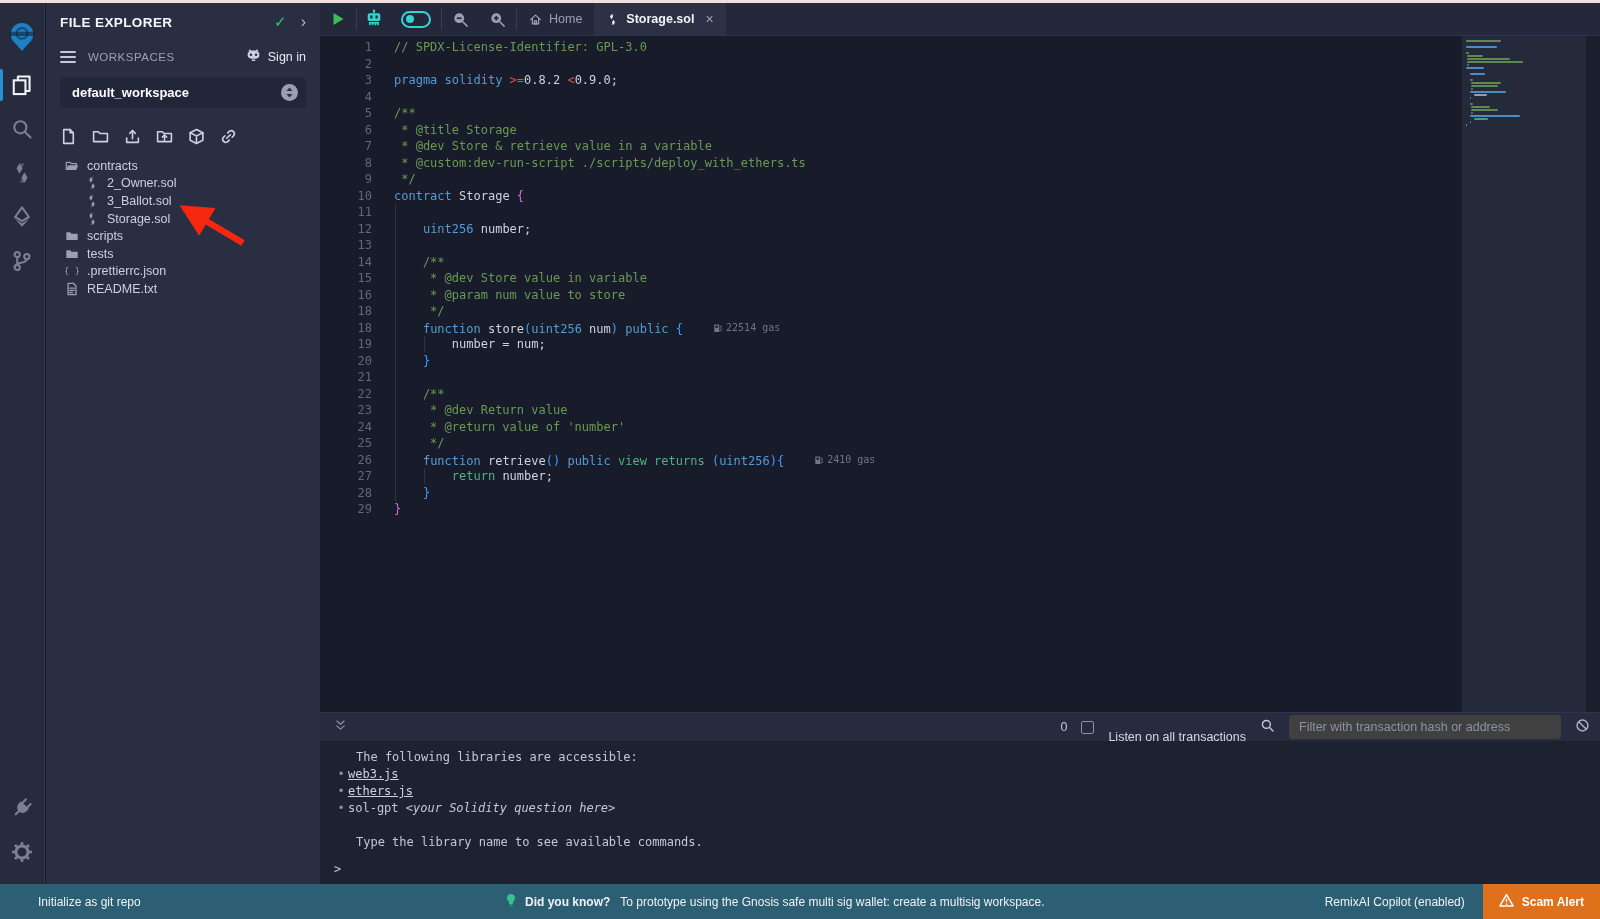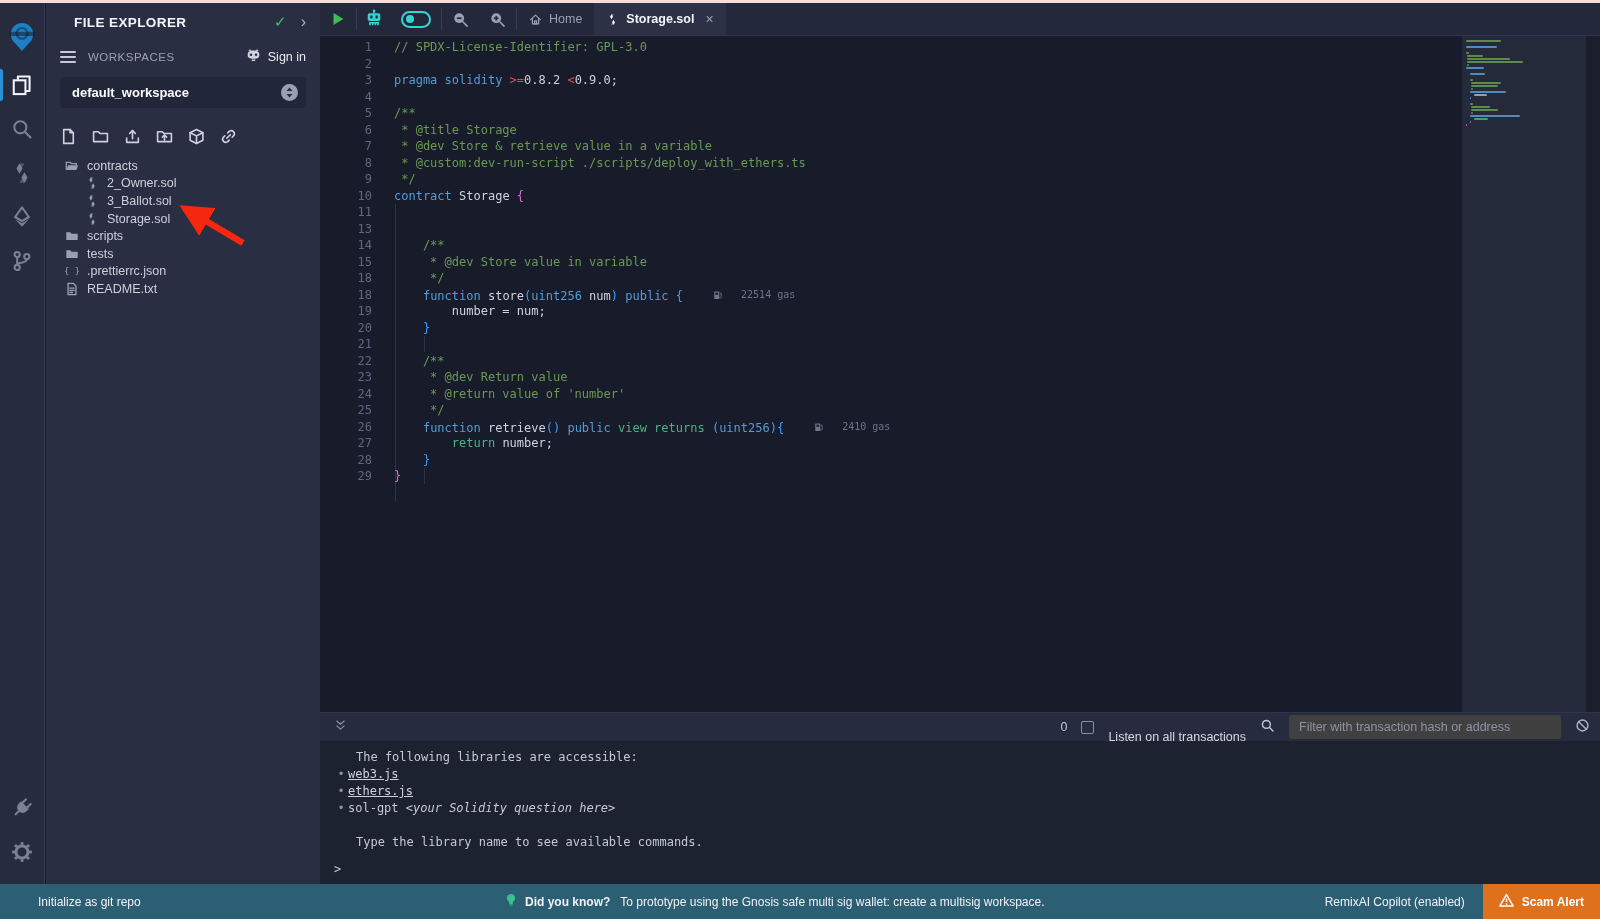--- a/index.html
+++ b/index.html
@@ -19,21 +19,21 @@
   .abar-item.active::before{ content:""; position:absolute; left:0; top:6px; bottom:6px;
     width:3px; background:#2a8fd4; border-radius:0 2px 2px 0;}
   .abar-item svg{ width:22px; height:22px;}
   .abar-item.logo svg{ width:32px; height:32px;}
   .abar-spacer{ flex:1;}
 
   
   #side-panel{ position:absolute; top:3px; left:46px; width:274px; bottom:35px;
     background:#2a2e43; z-index:4;}
   .panel-title-row{ display:flex; align-items:center; padding:10px 14px 2px;}
-  .panel-title{ font-size:13.5px; font-weight:bold; color:#f4f6fb; letter-spacing:.4px; flex:1;margin-left:14px;}
+  .panel-title{ font-size:13.5px; font-weight:bold; color:#f4f6fb; letter-spacing:.4px; flex:1;}
   .title-check{ color:#2ecc71; font-size:15px; margin-right:14px;}
   .title-chevron{ color:#aeb3c4; font-size:16px; line-height:1;}
   .workspaces-row{ display:flex; align-items:center; padding:14px 14px 0; color:#a6abbc;}
   .hamburger{ width:16px; margin-right:12px; cursor:pointer;}
   .hamburger i{ display:block; height:2px; background:#c6cad6; margin:3px 0; border-radius:1px;}
   .workspaces-label{ font-size:11.5px; letter-spacing:.5px; color:#9ba0b3; flex:1;}
   .signin{ display:flex; align-items:center; gap:6px; color:#e8eaf2; font-size:12.5px; cursor:pointer;}
   .signin svg{ width:17px; height:17px; color:#cfd3df;}
   .workspace-select{ margin:10px 14px 0; height:31px; background:#222639; border-radius:4px;
     display:flex; align-items:center; padding:0 8px 0 12px; cursor:pointer;}
@@ -72,21 +72,21 @@
   .tab .close{ color:#9aa0b0; font-size:14px; margin-left:4px; font-weight:normal;}
 
   #editor{ position:absolute; top:33px; left:0; right:0; bottom:172px; overflow:hidden;
     font-family:"DejaVu Sans Mono","Liberation Mono",monospace; font-size:12px;}
   #code-lines{ position:relative; padding-top:3px; z-index:2;}
   .code-line{ display:flex; height:16.5px; line-height:16.5px; white-space:pre;}
   .ln{ width:52px; text-align:right; color:#5f6880; flex:none;}
   .lc{ padding-left:22px;}
   .tk-c{ color:#6a9955;} .tk-k{ color:#569cd6;} .tk-w{ color:#cfd3dd;}
   .tk-g{ color:#4cb381;} .tk-p{ color:#d670d6;} .tk-b{ color:#3f9eff;} .tk-r{ color:#f44747;}
-  .gas{ color:#6d7589; font-size:10px; margin-left:30px; display:inline-flex; align-items:center; gap:18px;}
+  .gas{ color:#6d7589; font-size:10px; margin-left:30px; display:inline-flex; align-items:center; gap:3px;}
   .gas svg{ width:10px; height:10px;}
   .guide{ position:absolute; width:1px; background:#2e3448; z-index:1;}
   #minimap-slider{ position:absolute; top:0; bottom:0; right:14px; width:124px; background:#252a3b; z-index:3;}
   #minimap{ position:absolute; top:4px; left:4px; right:8px;}
   .mm-line{ height:2px; margin-bottom:1px; border-radius:1px; opacity:.85;}
   #right-rail{ position:absolute; top:0; bottom:0; right:0; width:14px; background:#1a1e2d; z-index:3;}
 
   
   #terminal-bar{ position:absolute; left:0; right:0; bottom:143px; height:29px; background:#262b3d;
     border-top:1px solid #2f3450; display:flex; align-items:center; padding:0 10px; z-index:4;}
@@ -425,23 +425,25 @@
           <div class="code-line"><span class="ln">2</span><span class="lc"></span></div>
           <div class="code-line"><span class="ln">3</span><span class="lc"><span class="tk-k">pragma solidity </span><span class="tk-r">&gt;=</span><span class="tk-w">0.8.2 </span><span class="tk-r">&lt;</span><span class="tk-w">0.9.0;</span></span></div>
           <div class="code-line"><span class="ln">4</span><span class="lc"></span></div>
           <div class="code-line"><span class="ln">5</span><span class="lc"><span class="tk-c">/**</span></span></div>
           <div class="code-line"><span class="ln">6</span><span class="lc"><span class="tk-c"> * @title Storage</span></span></div>
           <div class="code-line"><span class="ln">7</span><span class="lc"><span class="tk-c"> * @dev Store &amp; retrieve value in a variable</span></span></div>
           <div class="code-line"><span class="ln">8</span><span class="lc"><span class="tk-c"> * @custom:dev-run-script ./scripts/deploy_with_ethers.ts</span></span></div>
           <div class="code-line"><span class="ln">9</span><span class="lc"><span class="tk-c"> */</span></span></div>
           <div class="code-line"><span class="ln">10</span><span class="lc"><span class="tk-k">contract </span><span class="tk-w">Storage </span><span class="tk-p">{</span></span></div>
           <div class="code-line"><span class="ln">11</span><span class="lc"></span></div>
+          <div class="code-line"><span class="ln">12</span><span class="lc"><span class="tk-w">    </span><span class="tk-k">uint256</span><span class="tk-w"> number;</span></span></div>
           <div class="code-line"><span class="ln">13</span><span class="lc"></span></div>
           <div class="code-line"><span class="ln">14</span><span class="lc"><span class="tk-c">    /**</span></span></div>
           <div class="code-line"><span class="ln">15</span><span class="lc"><span class="tk-c">     * @dev Store value in variable</span></span></div>
+          <div class="code-line"><span class="ln">16</span><span class="lc"><span class="tk-c">     * @param num value to store</span></span></div>
           <div class="code-line"><span class="ln">18</span><span class="lc"><span class="tk-c">     */</span></span></div>
           <div class="code-line"><span class="ln">18</span><span class="lc"><span class="tk-w">    </span><span class="tk-k">function </span><span class="tk-w">store</span><span class="tk-b">(</span><span class="tk-k">uint256</span><span class="tk-w"> num</span><span class="tk-b">)</span><span class="tk-k"> public </span><span class="tk-b">{</span><span class="gas"><svg viewBox="0 0 16 16">
                   <rect x="2" y="2.5" width="8" height="12" rx="1" fill="currentColor"></rect>
                   <rect x="3.8" y="4.2" width="4.4" height="3.4" fill="#171b2a"></rect>
                   <path d="M11 5 H13 V11.5 A1.4 1.4 0 0 1 10.2 11.5" fill="none" stroke="currentColor" stroke-width="1.4"></path>
                 </svg><span>22514 gas</span></span></span></div>
           <div class="code-line"><span class="ln">19</span><span class="lc"><span class="tk-w">        number = num;</span></span></div>
           <div class="code-line"><span class="ln">20</span><span class="lc"><span class="tk-w">    </span><span class="tk-b">}</span></span></div>
           <div class="code-line"><span class="ln">21</span><span class="lc"></span></div>
           <div class="code-line"><span class="ln">22</span><span class="lc"><span class="tk-c">    /**</span></span></div>

